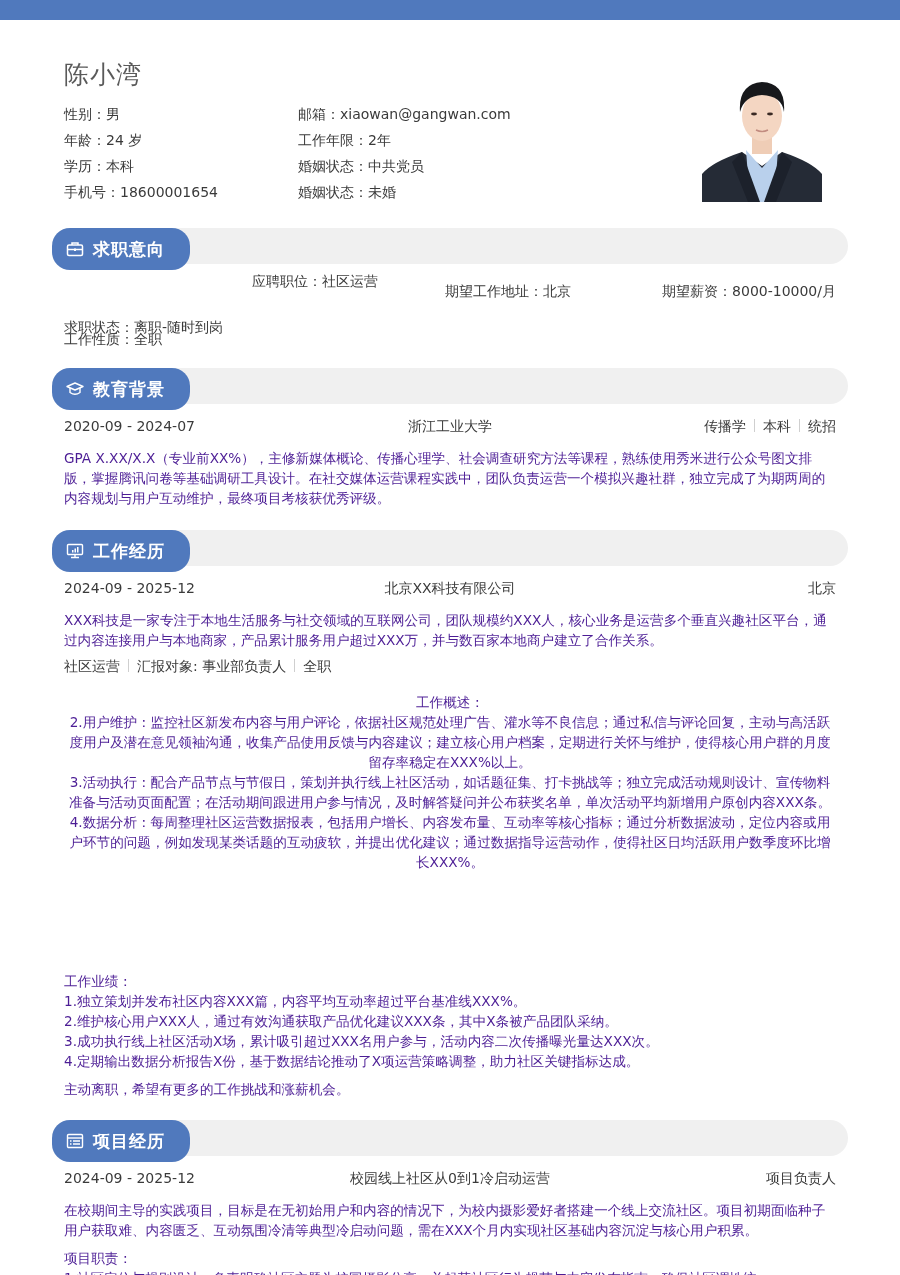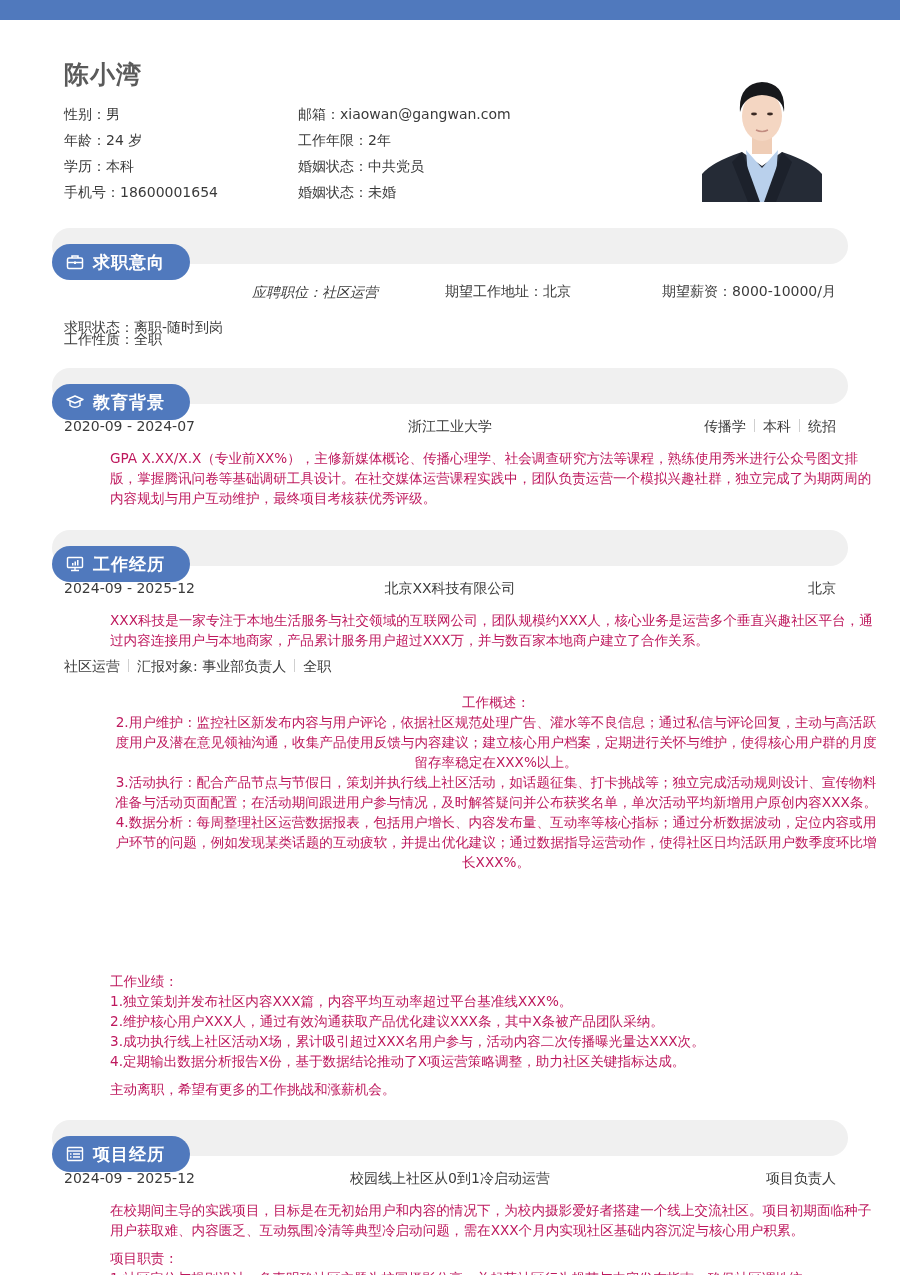--- a/index.html
+++ b/index.html
@@ -1,36 +1,36 @@
 <!DOCTYPE html>
 <html><head>
 <meta charset="utf-8">
 <style>
   * { box-sizing: border-box; margin: 0; padding: 0; }
   html, body { width: 900px; height: 1275px; overflow: hidden; background: #ffffff; }
   body { font-family: "DejaVu Sans", "Liberation Sans", sans-serif; color: #3a3a3a; font-size: 14px; position: relative; }
   .topbar { position: absolute; left: 0; top: 0; width: 900px; height: 20px; background: #5079bd; }
 
   .header { position: absolute; left: 64px; top: 58px; width: 780px; height: 150px; }
-  .name { position: absolute; left: 0; top: 0; font-size: 25px; font-weight: bold; color: #5a5a5a; letter-spacing: 1px; }
+  .name { position: absolute; left: 0; top: 0; font-size: 25px; font-weight: normal; color: #5a5a5a; letter-spacing: 1px; }
   .info-row { position: absolute; font-size: 14px; color: #3a3a3a; white-space: nowrap; }
   .photo { position: absolute; left: 638px; top: 12px; width: 120px; height: 132px; overflow: hidden; background: #ffffff; }
 
   .section-bar { position: absolute; left: 52px; width: 796px; height: 36px; background: #f0f0f0; border-radius: 18px; }
-  .section-pill { position: absolute; left: 0; top: 16px; height: 36px; width: 138px; background: #5079bd; border-radius: 18px; display: flex; align-items: center; padding-left: 13px; }
+  .section-pill { position: absolute; left: 0; top: 0; height: 42px; width: 138px; background: #5079bd; border-radius: 18px; display: flex; align-items: center; padding-left: 13px; }
   .section-pill .icon { width: 20px; height: 20px; margin-right: 8px; display: inline-flex; align-items: center; justify-content: center; }
   .section-pill .title { color: #ffffff; font-size: 17px; font-weight: bold; letter-spacing: 1px; }
 
   .row3 { position: absolute; left: 64px; width: 772px; height: 20px; font-size: 14px; color: #3a3a3a; }
   .row3 .l { position: absolute; left: 0; top: 0; }
   .row3 .c { position: absolute; left: 0; right: 0; top: 0; text-align: center; }
   .row3 .r { position: absolute; right: 0; top: 0; }
   .sep { display: inline-block; width: 1px; height: 13px; background: #cfcfcf; margin: 0 8px; vertical-align: -1px; }
 
-  .para { position: absolute; left: 64px; width: 772px; font-size: 13.6px; line-height: 20px; color: #be185d; margin-left: 46px; }
+  .para { position: absolute; left: 64px; width: 772px; font-size: 13.6px; line-height: 20px; color: #4c1d95; }
   .para p { margin: 0; }
   .kv { position: absolute; font-size: 14px; white-space: nowrap; }
   .clip { position: absolute; left: 0; top: 0; width: 900px; height: 1275px; overflow: hidden; }
 </style>
 </head>
 <body>
 
 <div class="clip">
   <div class="topbar"></div>
 
@@ -98,21 +98,21 @@
             <rect x="8" y="7.5" width="2" height="2.5" fill="#fff"></rect>
           </svg>
       </span>
       <span class="title">求职意向</span>
     </div>
   </div>
 
   <div class="kv" style="left:64px; top:283px;margin-top:48px;">
     <span>工作性质：</span><span>全职</span>
   </div>
-  <div class="kv" style="left:252px; top:284px;font-style:italic;">
+  <div class="kv" style="left:252px; top:273px;">
     <span>应聘职位：</span><span>社区运营</span>
   </div>
   <div class="kv" style="left:445px; top:283px;">
     <span>期望工作地址：</span><span>北京</span>
   </div>
   <div class="kv" style="right:64px; top:283px;">
     <span>期望薪资：</span><span>8000-10000/月</span>
   </div>
   <div class="kv" style="left:64px; top:319px;">
     <span>求职状态：</span><span>离职-随时到岗</span>

